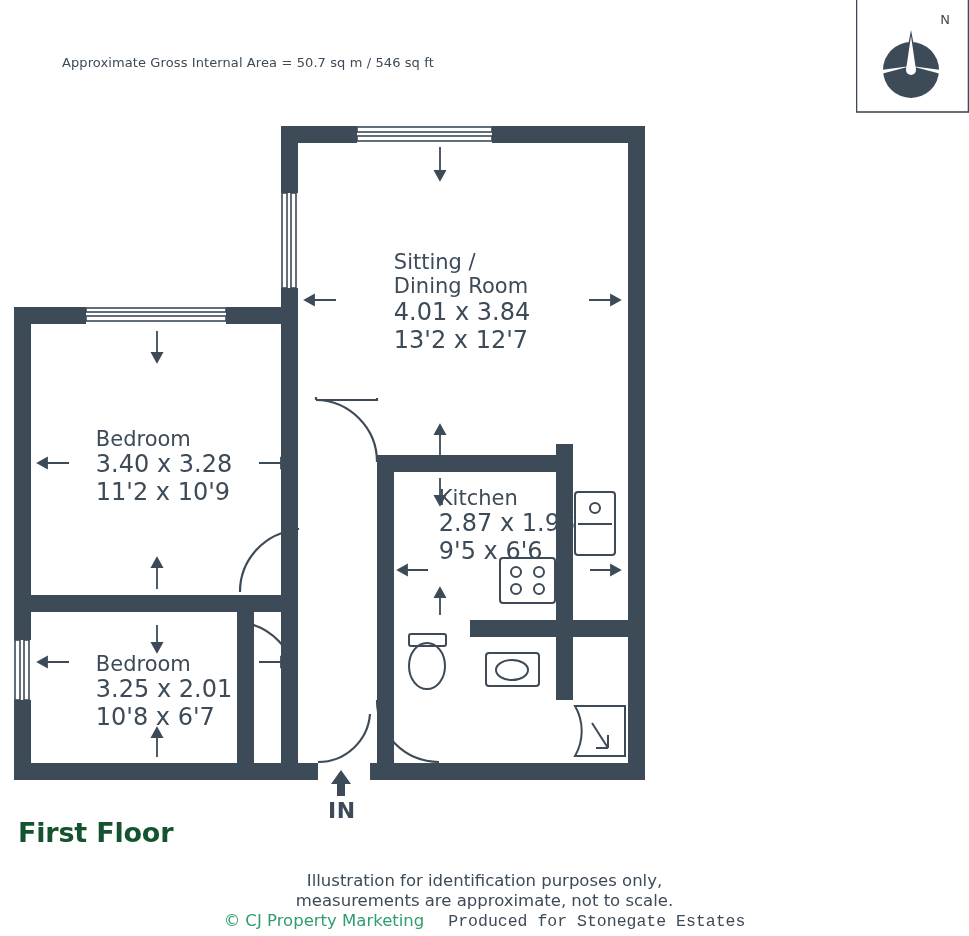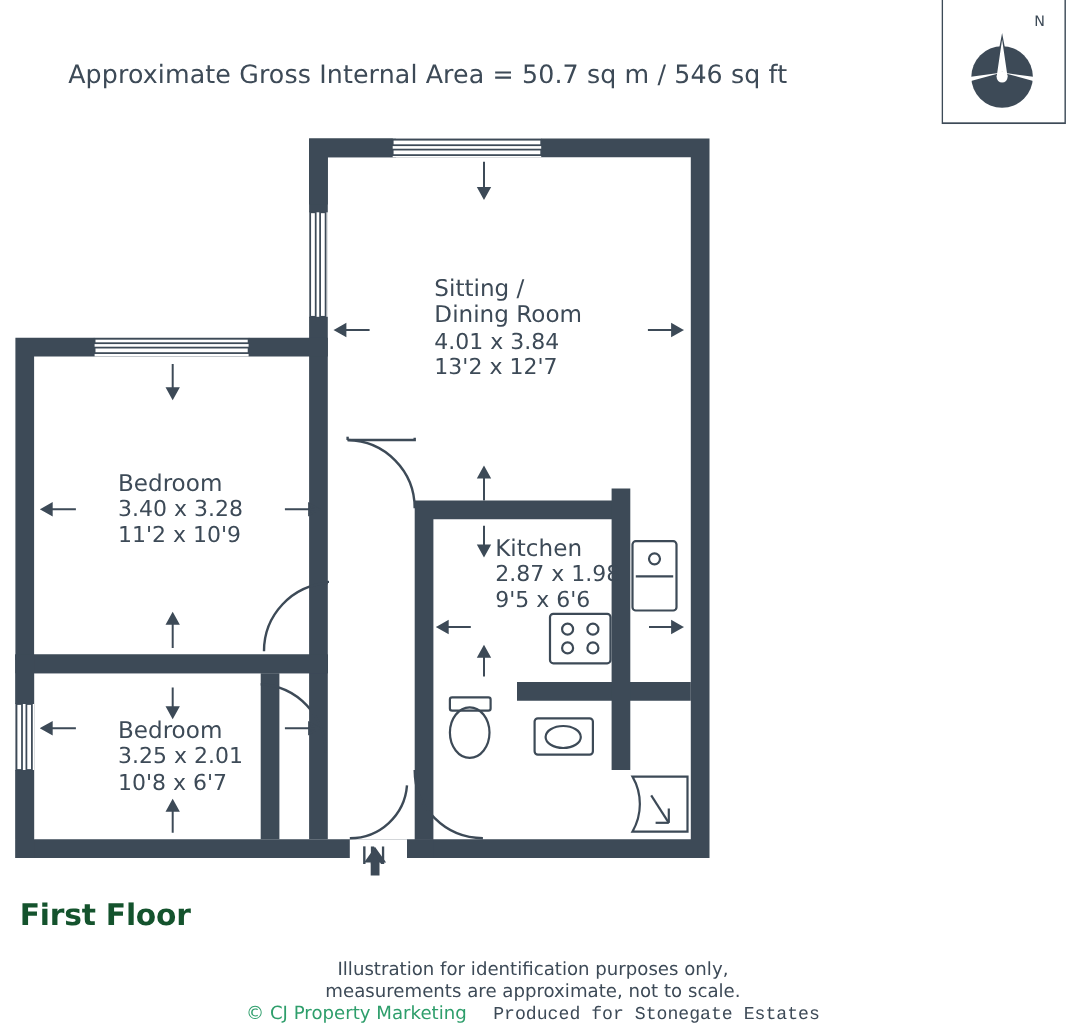--- a/index.html
+++ b/index.html
@@ -18,41 +18,41 @@
   #plan {
     position: absolute;
     left: 0; top: 0;
     width: 969px;
     height: 936px;
   }
   .hdr {
     position: absolute;
     left: 62px;
     top: 55px;
-    font-size: 23px;
+    font-size: 13px;
     color: #3d4a57;
     letter-spacing: 0.1px;
     white-space: nowrap;
   }
   .compass-box {
     position: absolute;
     left: 856px;
     top: 0px;
     width: 113px;
     height: 113px;
   }
   .room-label {
     position: absolute;
     text-align: left;
     color: #3d4a57;
     line-height: 1.16;
     white-space: nowrap;
   }
   .room-label .nm { font-size: 21px; }
-  .room-label .dm { font-size: 20px; }
+  .room-label .dm { font-size: 24px; }
   #lbl-sitting {
     left: 462px;
     top: 250px;
     transform: translateX(-50%);
     font-size: 21px;
   }
   #lbl-bed1 {
     left: 164px;
     top: 427px;
     transform: translateX(-50%);
@@ -63,23 +63,23 @@
     transform: translateX(-50%);
   }
   #lbl-kitchen {
     left: 507px;
     top: 486px;
     transform: translateX(-50%);
   }
   #in-label {
     position: absolute;
     left: 328px;
-    top: 766px;
+    top: 798px;
     font-size: 22px;
-    font-weight: normal;
+    font-weight: bold;
     color: #3d4a57;
     letter-spacing: 0.5px;
   }
   #floor-title {
     position: absolute;
     left: 18px;
     top: 817px;
     font-size: 27px;
     font-weight: bold;
     color: #14532d;

